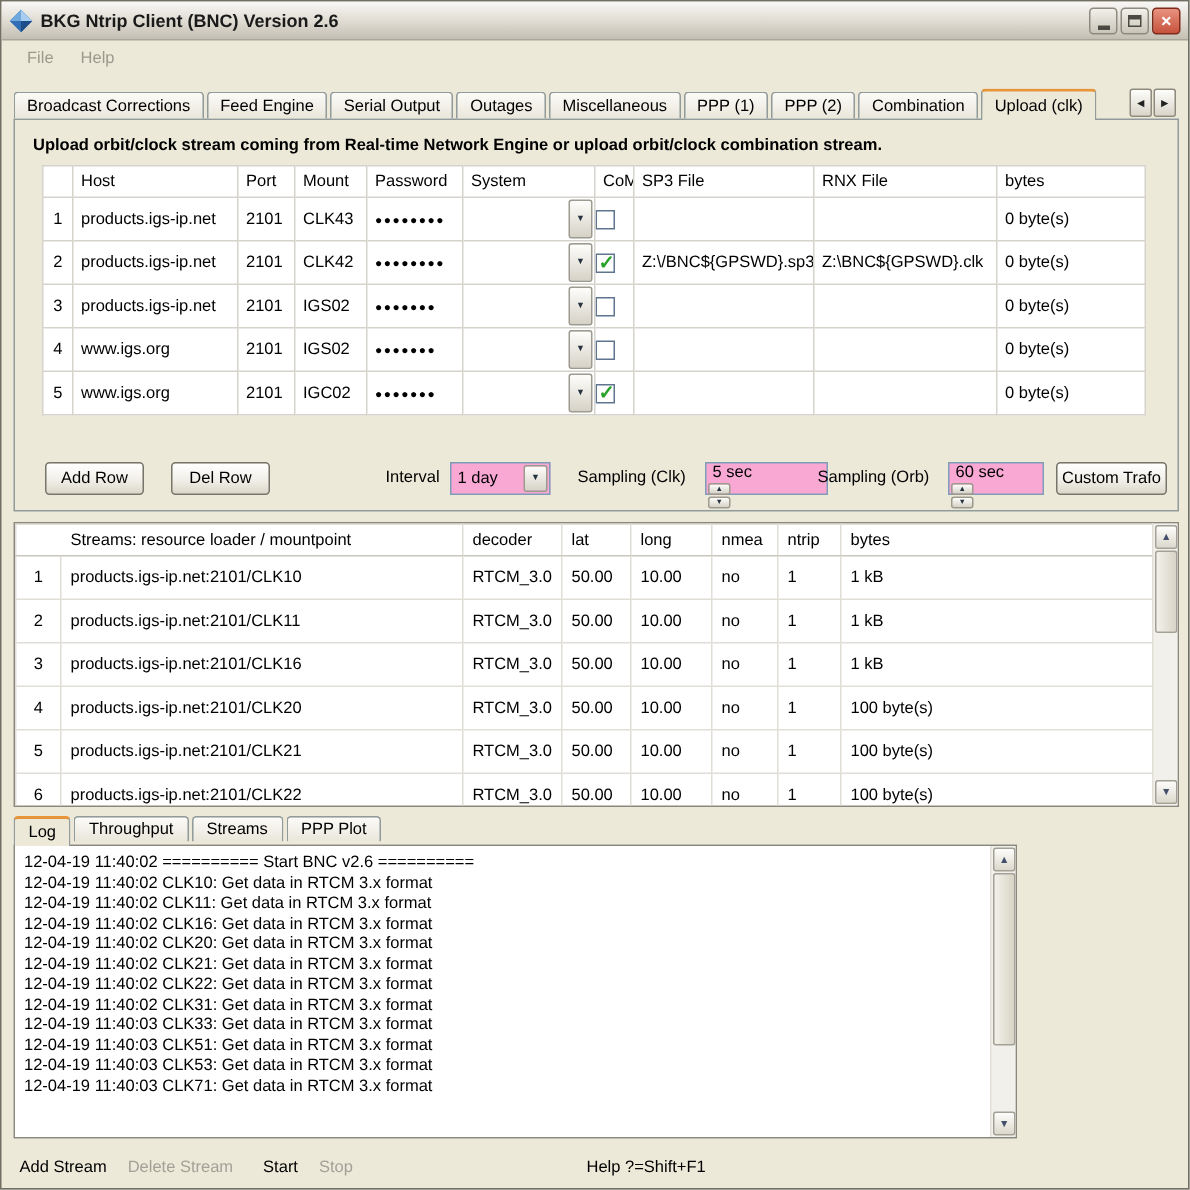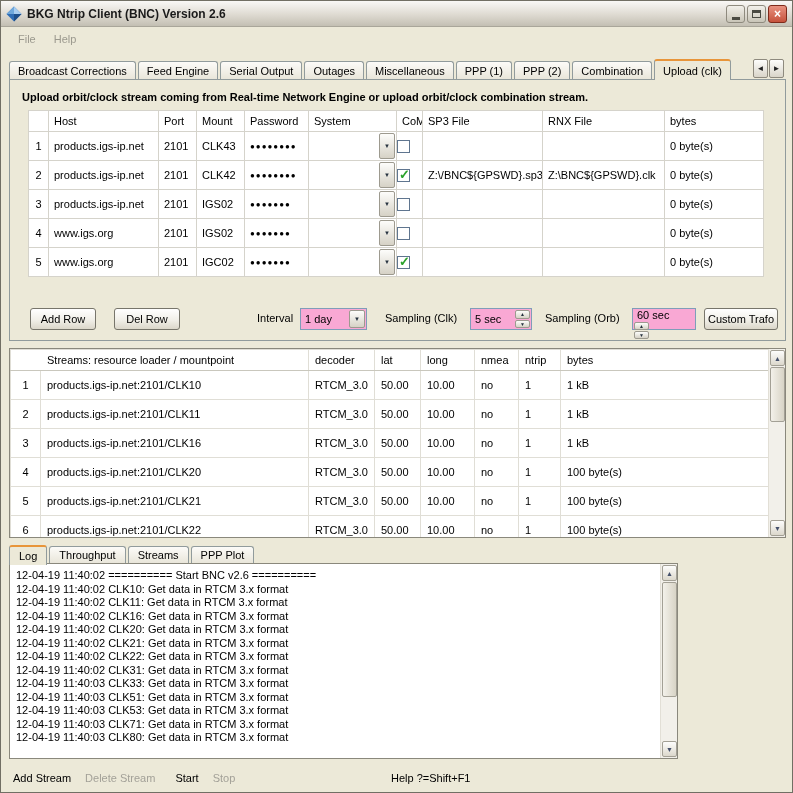--- a/index.html
+++ b/index.html
@@ -88,21 +88,21 @@
   .ws-pre { white-space: pre; }
   .pl-name { padding-left: 36px !important; }
   
   .scrollbar { position: absolute; right: 0; top: 0; bottom: 0; width: 17px; background: #F2F0EA; border-left: 1px solid #E2DFD6; }
   .sb-btn { position: absolute; left: 1px; width: 15px; height: 16px; border: 1px solid #A3A095; border-radius: 2px; background: linear-gradient(180deg,#FDFDFC,#DCD8CC); display: flex; align-items: center; justify-content: center; font-size: 7px; color: #44506B; }
   .sb-btn.up { top: 1px; } .sb-btn.down { bottom: 1px; }
   .sb-thumb { position: absolute; left: 1px; width: 15px; border: 1px solid #A3A095; border-radius: 2px; background: linear-gradient(90deg,#F3F1EA,#D8D4C6); }
   .thumb-streams { top: 18px; height: 55px; }
   .thumb-log { top: 18px; height: 115px; }
   
-  .bottom-tabs { position: absolute; top: 543px; left: 8px; height: 20px; display: flex; align-items: center; z-index: 3; }
+  .bottom-tabs { position: absolute; top: 543px; left: 8px; height: 20px; display: flex; align-items: flex-start; z-index: 3; }
   .btab { height: 17px; padding: 0 9px; margin-right: 2px; display: flex; align-items: center; background: linear-gradient(180deg,#FCFBF8,#E9E6DA); border: 1px solid #919B9C; border-bottom: none; border-radius: 3px 3px 0 0; }
   .btab.active { height: 20px; margin-bottom: -1px; background: #ECE9D8; border-top: 2px solid #E8953A; z-index: 4; position: relative; }
   .log-panel { position: absolute; top: 562px; left: 8px; width: 669px; height: 196px; background: #fff; border: 1px solid #8A887C; overflow: hidden; z-index: 1; }
   .log-lines { position: absolute; top: 5px; left: 6px; right: 20px; line-height: 13.5px; }
   
   .statusbar { position: absolute; top: 763px; left: 0; right: 0; height: 28px; display: flex; align-items: center; padding-left: 12px; }
   .sb-item { margin-right: 14px; }
   .sb-item.wide { margin-right: 20px; }
   .sb-item.disabled { color: #A3A198; }
   .sb-help { position: absolute; left: 390px; }
@@ -288,21 +288,21 @@
     <div class="btn" style="left:20px;width:66px;">Add Row</div>
     <div class="btn" style="left:104px;width:66px;">Del Row</div>
     <span class="ctl-label" style="left:247px;">Interval</span>
     <div class="combo-box" style="left:290px;width:67px;">
       <span class="combo-text">1 day</span>
       <span class="combo-btn">
           <span>▼</span>
         </span>
     </div>
     <span class="ctl-label" style="left:375px;">Sampling (Clk)</span>
-    <div class="spin-box" style="left:460px;width:62px;">
+    <div class="spin-box" style="left:460px;width:82px;flex-direction:column;">
       <span class="spin-text">5 sec</span>
       <span class="spin-btns">
         <span class="spin-b">▲</span>
         <span class="spin-b">▼</span>
       </span>
     </div>
     <span class="ctl-label" style="left:535px;">Sampling (Orb)</span>
     <div class="spin-box" style="left:622px;width:64px;flex-direction:column;">
       <span class="spin-text">60 sec</span>
       <span class="spin-btns">
@@ -420,21 +420,20 @@
       <div class="log-line">12-04-19 11:40:02 CLK11: Get data in RTCM 3.x format</div>
       <div class="log-line">12-04-19 11:40:02 CLK16: Get data in RTCM 3.x format</div>
       <div class="log-line">12-04-19 11:40:02 CLK20: Get data in RTCM 3.x format</div>
       <div class="log-line">12-04-19 11:40:02 CLK21: Get data in RTCM 3.x format</div>
       <div class="log-line">12-04-19 11:40:02 CLK22: Get data in RTCM 3.x format</div>
       <div class="log-line">12-04-19 11:40:02 CLK31: Get data in RTCM 3.x format</div>
       <div class="log-line">12-04-19 11:40:03 CLK33: Get data in RTCM 3.x format</div>
       <div class="log-line">12-04-19 11:40:03 CLK51: Get data in RTCM 3.x format</div>
       <div class="log-line">12-04-19 11:40:03 CLK53: Get data in RTCM 3.x format</div>
       <div class="log-line">12-04-19 11:40:03 CLK71: Get data in RTCM 3.x format</div>
-      <div class="log-line">12-04-19 11:40:03 CLK80: Get data in RTCM 3.x format</div>
     </div>
     <div class="scrollbar">
       <span class="sb-btn up">▲</span>
       <span class="sb-thumb thumb-log"></span>
       <span class="sb-btn down">▼</span>
     </div>
   </div>
 
   <div class="statusbar">
     <span class="sb-item">Add Stream</span>

